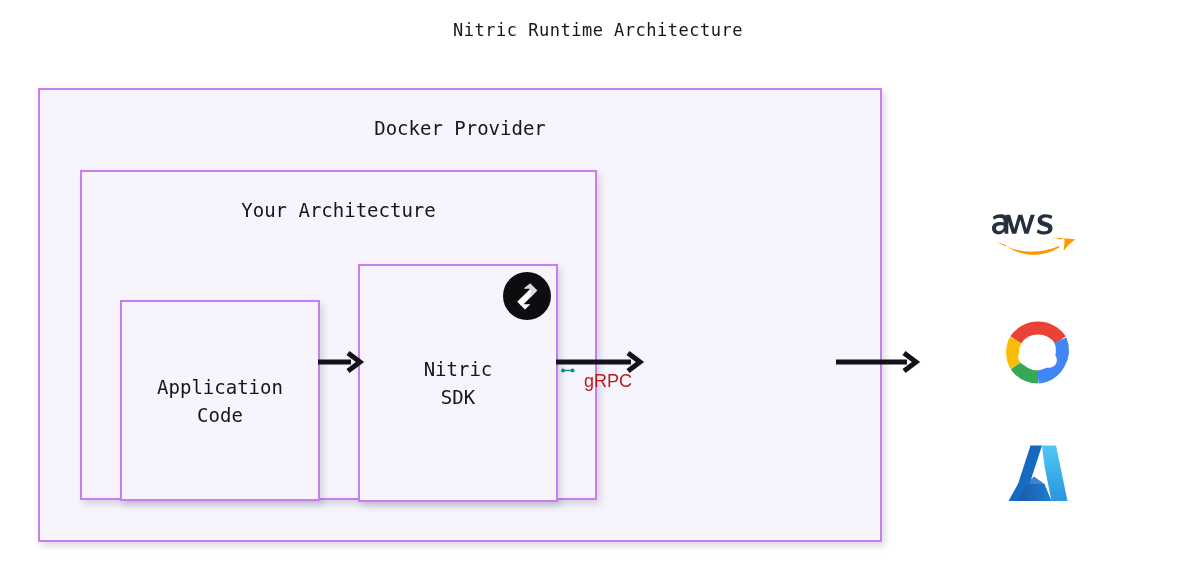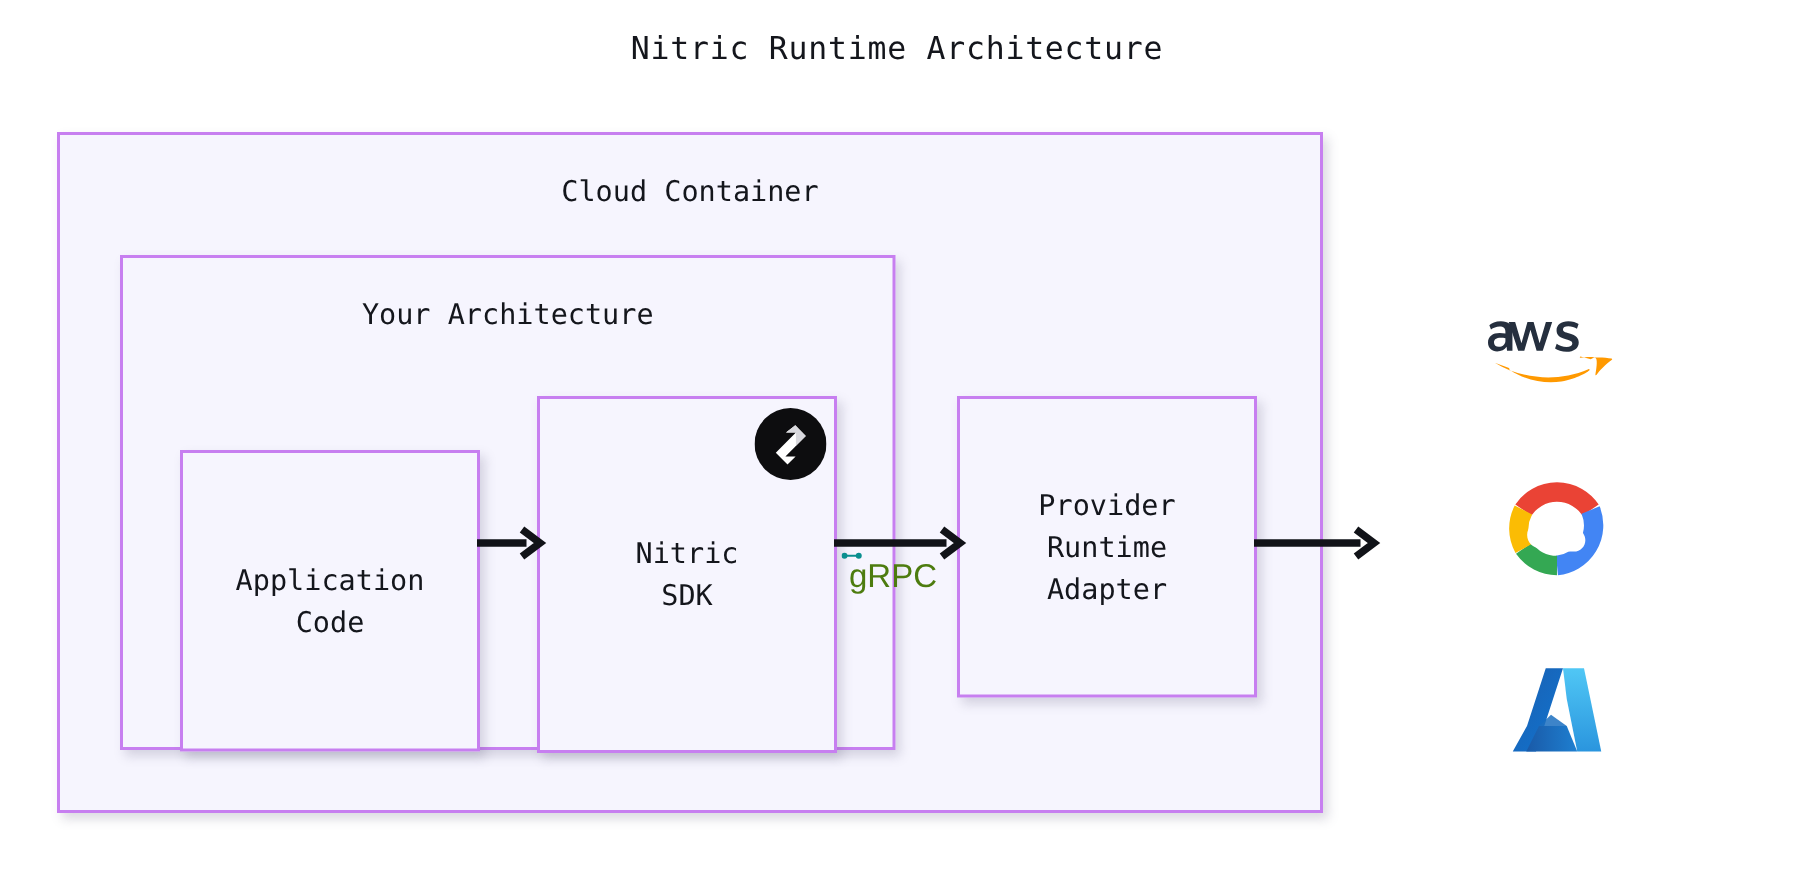--- a/index.html
+++ b/index.html
@@ -22,21 +22,21 @@
   }
 
   
   .diagram-title {
     position: absolute;
     left: 0;
     top: 20px;
     width: 1196px;
     text-align: center;
     font-family: "DejaVu Sans Mono", "Liberation Mono", monospace;
-    font-size: 21px;
+    font-size: 17px;
     letter-spacing: 0.5px;
     color: #14161c;
     white-space: pre;
   }
 
   
   .node {
     position: absolute;
     box-sizing: border-box;
     background: #f6f5fe;
@@ -114,24 +114,25 @@
     z-index: 5;
   }
   #arrow-code-to-sdk  { left: 318px; top: 348px; width: 44px; height: 28px; }
   #arrow-sdk-to-adapter { left: 556px; top: 348px; width: 86px; height: 28px; }
   #arrow-adapter-to-cloud { left: 836px; top: 348px; width: 82px; height: 28px; }
 
   .edge-label {
     position: absolute;
     z-index: 7;
     font-family: "Liberation Sans", "DejaVu Sans", sans-serif;
-    font-size: 22px;
-    color: #4d7c0f;
+    font-size: 18px;
+    color: #b91c1c;
     background: transparent;
     white-space: pre;
+    margin-left: 18px;
   }
   #grpc-label { left: 566px; top: 371px; }
 
   .edge-anchor {
     position: absolute;
     z-index: 8;
   }
   #grpc-anchor { left: 561px; top: 366px; width: 14px; height: 9px; }
 
   
@@ -144,21 +145,21 @@
   #azure-logo { left: 1004px; top: 440px; width: 68px; height: 68px; }
 </style>
 </head>
 <body>
 
 <div id="canvas">
 
   <div class="diagram-title">Nitric Runtime Architecture</div>
 
   <div class="node cluster" id="docker-container">
-    <div class="node-label">Cloud Container</div>
+    <div class="node-label">Docker Provider</div>
   </div>
 
   <div class="node cluster" id="your-application">
     <div class="node-label">Your Architecture</div>
   </div>
 
   <div class="node leaf" id="application-code">
     <div class="node-label">Application
 Code</div>
   </div>
@@ -169,25 +170,20 @@
   </div>
 
   <div class="nitric-badge">
     <svg width="48" height="48" viewBox="0 0 48 48" aria-hidden="true">
       <circle cx="24" cy="24" r="24" fill="#0d0d0f"></circle>
       <path d="M27.2 11.5 L34.2 18.6 L20.6 32.3 L27.4 32.3 L22.0 37.6 L14.2 29.8 L27.6 16.4 L21.0 16.4 Z" fill="#ffffff"></path>
       <path d="M27.2 11.5 L34.2 18.6 L27.6 25.2 L27.6 16.4 L21.0 16.4 Z" fill="#d9d9de"></path>
     </svg>
   </div>
 
-  <div class="node leaf" id="provider-runtime-adapter">
-    <div class="node-label">Provider
-Runtime
-Adapter</div>
-  </div>
 
 
   <svg class="arrow-svg" id="arrow-code-to-sdk" width="44" height="28" viewBox="0 0 44 28">
     <line x1="0" y1="14" x2="33" y2="14" stroke="#111318" stroke-width="5"></line>
     <path d="M30 5 L42 14 L30 23" fill="none" stroke="#111318" stroke-width="5" stroke-linecap="butt" stroke-linejoin="miter"></path>
   </svg>
 
   <svg class="arrow-svg" id="arrow-sdk-to-adapter" width="86" height="28" viewBox="0 0 86 28">
     <line x1="0" y1="14" x2="75" y2="14" stroke="#111318" stroke-width="5"></line>
     <path d="M72 5 L84 14 L72 23" fill="none" stroke="#111318" stroke-width="5" stroke-linecap="butt" stroke-linejoin="miter"></path>

